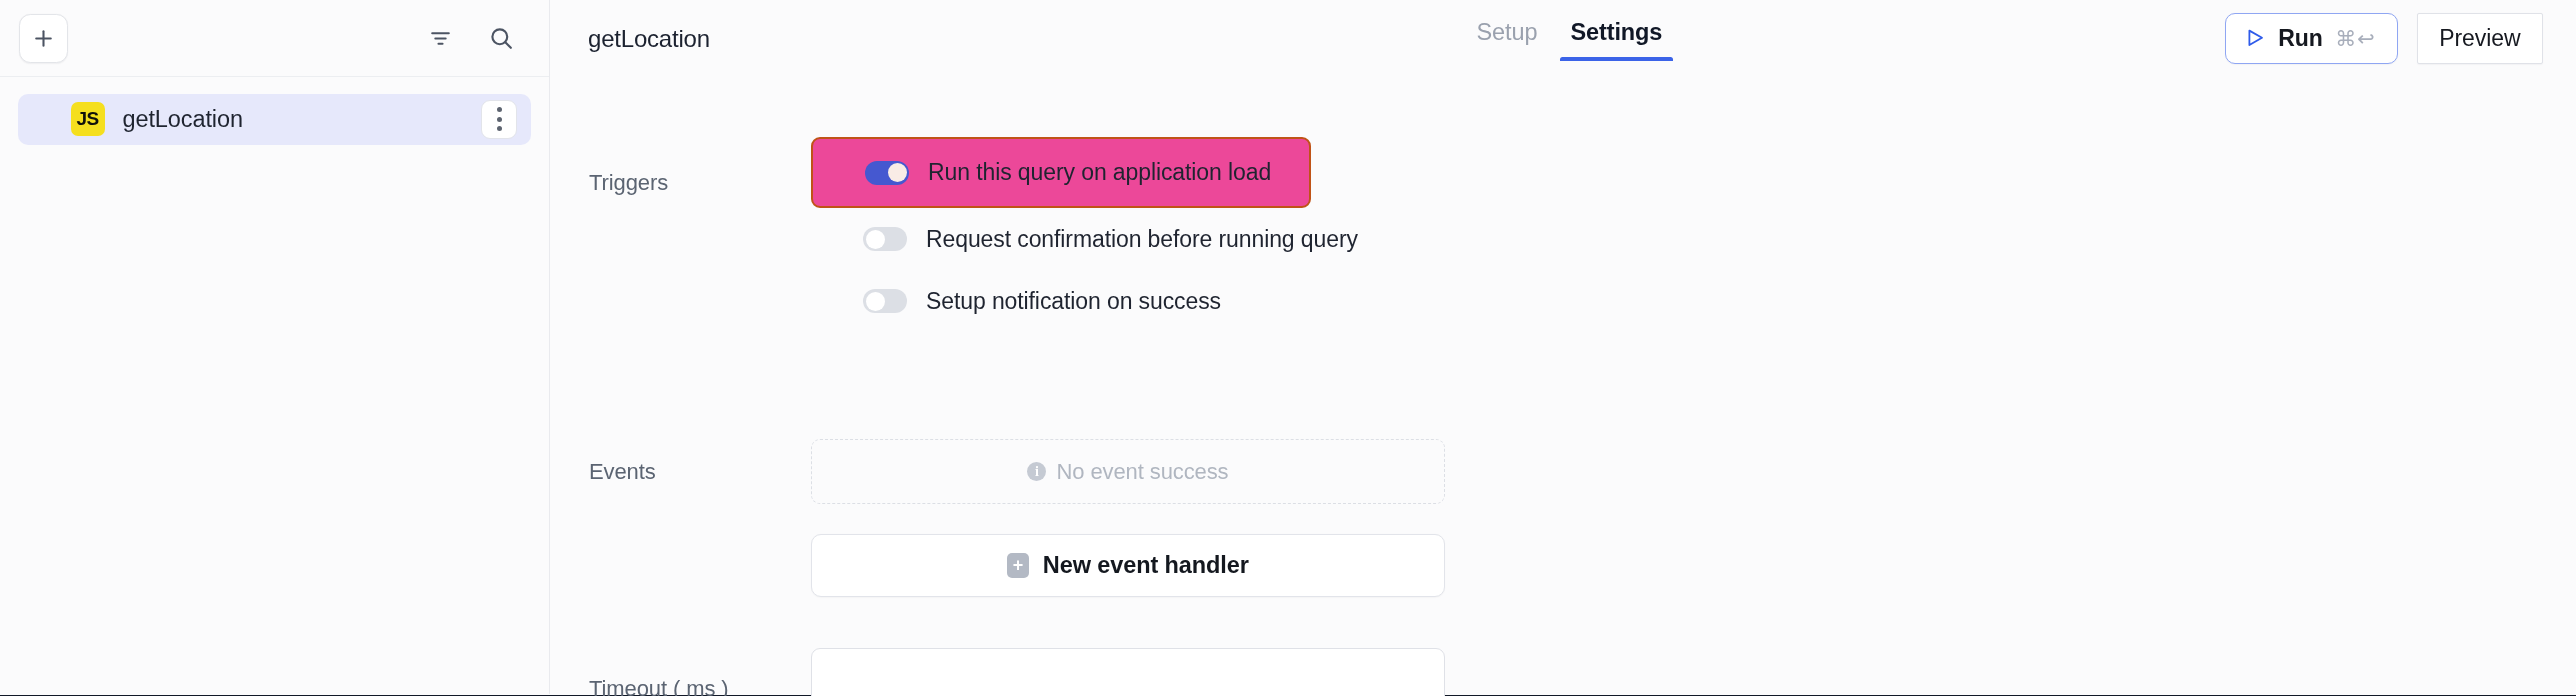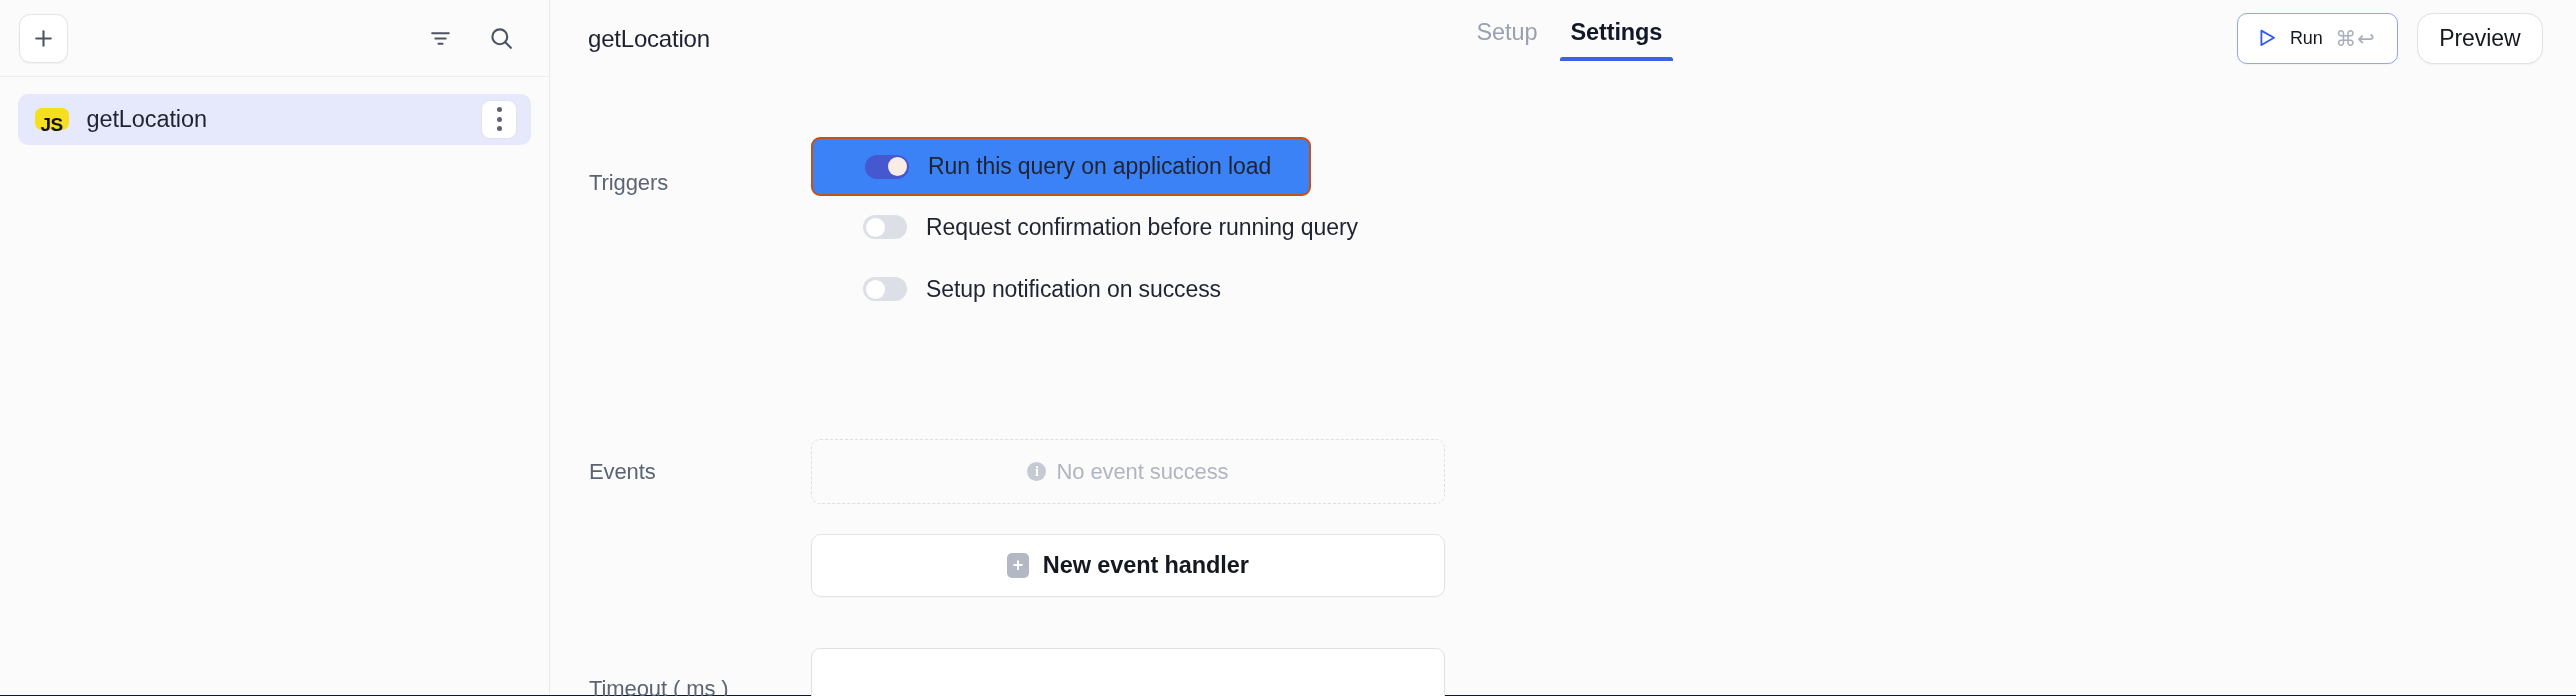--- a/index.html
+++ b/index.html
@@ -77,31 +77,32 @@
     background: #e6e8fb;
     border-radius: 10px;
     display: flex;
     align-items: center;
     padding: 0 14px 0 16.5px;
     cursor: pointer;
   }
 
   .js-badge {
     width: 34px;
-    height: 22px;
+    height: 34px;
     border-radius: 7px;
     background: #f5df1e;
     color: #11110c;
     font-weight: 800;
     font-size: 19px;
     line-height: 34px;
     text-align: center;
     letter-spacing: -0.6px;
     flex: 0 0 34px;
     font-family: "Liberation Sans", sans-serif;
+    margin-left: 36px;
   }
 
   .query-name {
     margin-left: 18px;
     font-size: 23.5px;
     color: #1f2430;
     letter-spacing: -0.1px;
     flex: 1 1 auto;
     white-space: nowrap;
     overflow: hidden;
@@ -199,38 +200,38 @@
     border-radius: 10px;
     background: #ffffff;
     display: flex;
     align-items: center;
     padding: 0 21.6px 0 18px;
     gap: 12.7px;
     cursor: pointer;
     box-shadow: 0 0.6px 1.3px rgba(16,24,40,.04);
   }
   .run-label {
-    font-size: 18px;
+    font-size: 23px;
     color: #16192
     0;
     color: #161920;
-    font-weight: 400;
+    font-weight: 700;
     letter-spacing: -0.1px;
   }
   .run-kbd {
     font-size: 21px;
     color: #a8aebb;
     letter-spacing: 0.6px;
     font-family: "DejaVu Sans", sans-serif;
   }
 
   .preview-btn {
     height: 51px;
     border: 1.9px solid #e0e2e8;
-    border-radius: 16px;
+    border-radius: 2px;
     background: #ffffff;
     display: flex;
     align-items: center;
     padding: 0 21.6px;
     cursor: pointer;
     box-shadow: 0 0.6px 1.3px rgba(16,24,40,.04);
   }
   .preview-label {
     font-size: 23px;
     color: #161920;
@@ -267,23 +268,23 @@
 
   .trigger {
     display: flex;
     align-items: center;
     height: 62px;
     padding-left: 52px;
     width: 500px;
   }
   .trigger.highlight {
     border: 2.5px solid #c05317;
-    background: #3b82f6;
+    background: #ec4899;
     border-radius: 9px;
-    height: 59px;
+    height: 71px;
   }
   .trigger-label {
     font-size: 23px;
     color: #1f2430;
     margin-left: 19px;
     letter-spacing: -0.1px;
     white-space: nowrap;
   }
 
   .toggle {

